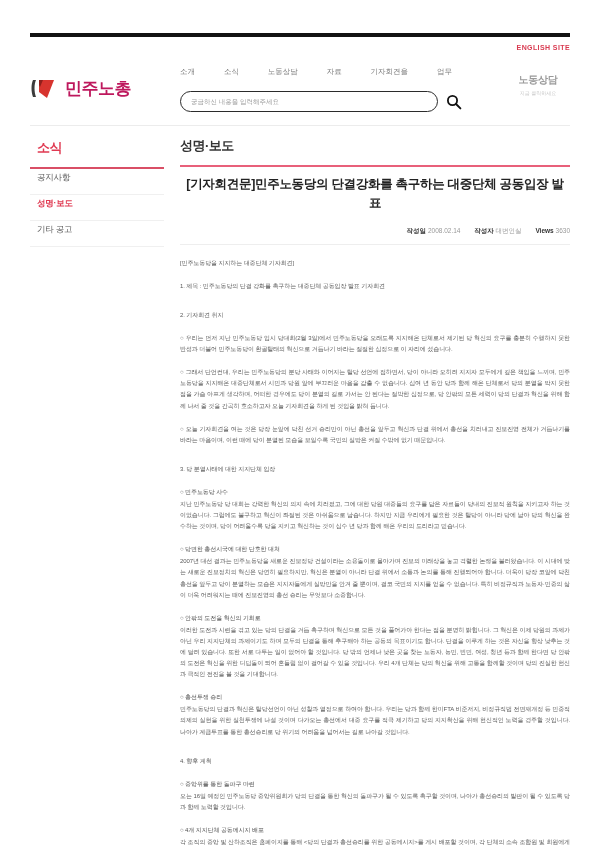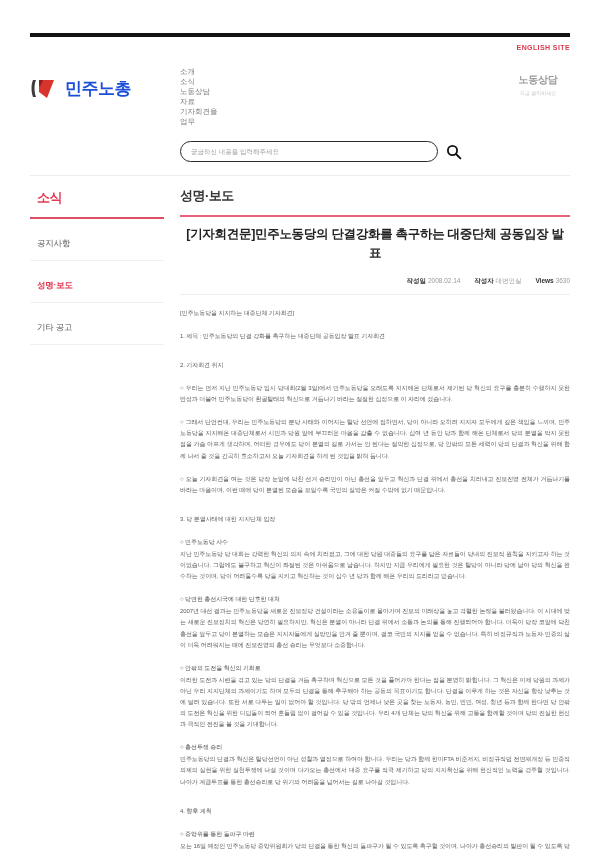--- a/index.html
+++ b/index.html
@@ -12,45 +12,45 @@
   .top-spacer { height:33px; }
   .topbar { height:4px; background:#121212; }
   .header-top { height:20px; position:relative; }
   .english-site { position:absolute; right:0; top:7px; font-size:7px; font-weight:bold;
                   color:#d93a50; letter-spacing:.4px; cursor:pointer; }
 
   
   .header-main { display:flex; align-items:flex-start; margin-top:4px; }
   .logo { display:flex; align-items:center; width:150px; margin-top:16px; cursor:pointer; }
   .logo svg { display:block; }
-  .logo-text { font-size:17px; font-weight:bold; color:#1d4ed8; letter-spacing:-0.5px; margin-left:5px; }
+  .logo-text { font-size:17px; font-weight:bold; color:#be185d; letter-spacing:-0.5px; margin-left:5px; }
 
   .header-center { flex:1; }
-  .nav { display:flex; justify-content:space-between; width:272px; margin-top:6px;flex-direction:column; }
+  .nav { display:flex; justify-content:space-between; width:272px; margin-top:6px; }
   .nav-item { font-size:7.5px; color:#7c7c7c; cursor:pointer; white-space:nowrap; }
   .search-row { display:flex; align-items:center; margin-top:14px; }
   .search-pill { width:258px; height:21px; border:1.5px solid #2b2b2b; border-radius:11px;
                  display:flex; align-items:center; padding:0 10px; background:#fff; }
   .search-input { border:none; outline:none; width:100%; font-size:6.5px; color:#444;
                   font-family:inherit; background:transparent; }
   .search-input::placeholder { color:#9a9a9a; }
   .search-btn { margin-left:8px; cursor:pointer; line-height:0; }
 
   .quick-link { width:64px; margin-top:12px; text-align:center; cursor:pointer; }
   .quick-title { font-size:10px; color:#9a9a9a; font-weight:bold; letter-spacing:-0.3px; }
   .quick-sub { font-size:5px; color:#c8c8c8; margin-top:3px; }
 
   .header-divider { border-bottom:1px solid #ececec; margin-top:13px; }
 
   
   .content { display:flex; }
   .sidebar { width:150px; padding-top:13px; }
   .sidebar-title { font-size:13px; font-weight:bold; color:#e03a52; letter-spacing:-0.5px; padding-left:7px; }
   .sidebar-rule { border-bottom:2px solid #d94f66; width:134px; margin-top:10px; }
-  .sidebar-item { font-size:8.5px; color:#555; padding:19px 0 10px 7px; width:134px;
+  .sidebar-item { font-size:8.5px; color:#555; padding:3px 0 10px 7px; width:134px;
                   border-bottom:1px solid #f0f0f0; cursor:pointer; letter-spacing:-0.2px; }
   .sidebar-item.active { color:#e03a52; font-weight:bold; }
 
   .main { flex:1; padding-top:11px; }
   .section-title { font-size:13px; font-weight:bold; color:#333; letter-spacing:-0.5px; }
   .section-rule { border-bottom:2px solid #e8607a; margin-top:10px; }
 
   .article-title { font-size:12.5px; font-weight:bold; color:#222; text-align:center;
                    line-height:1.55; margin:8px auto 0; width:99%; letter-spacing:-0.3px; }
   .article-meta { text-align:right; font-size:6.5px; color:#999; margin-top:13px; }

